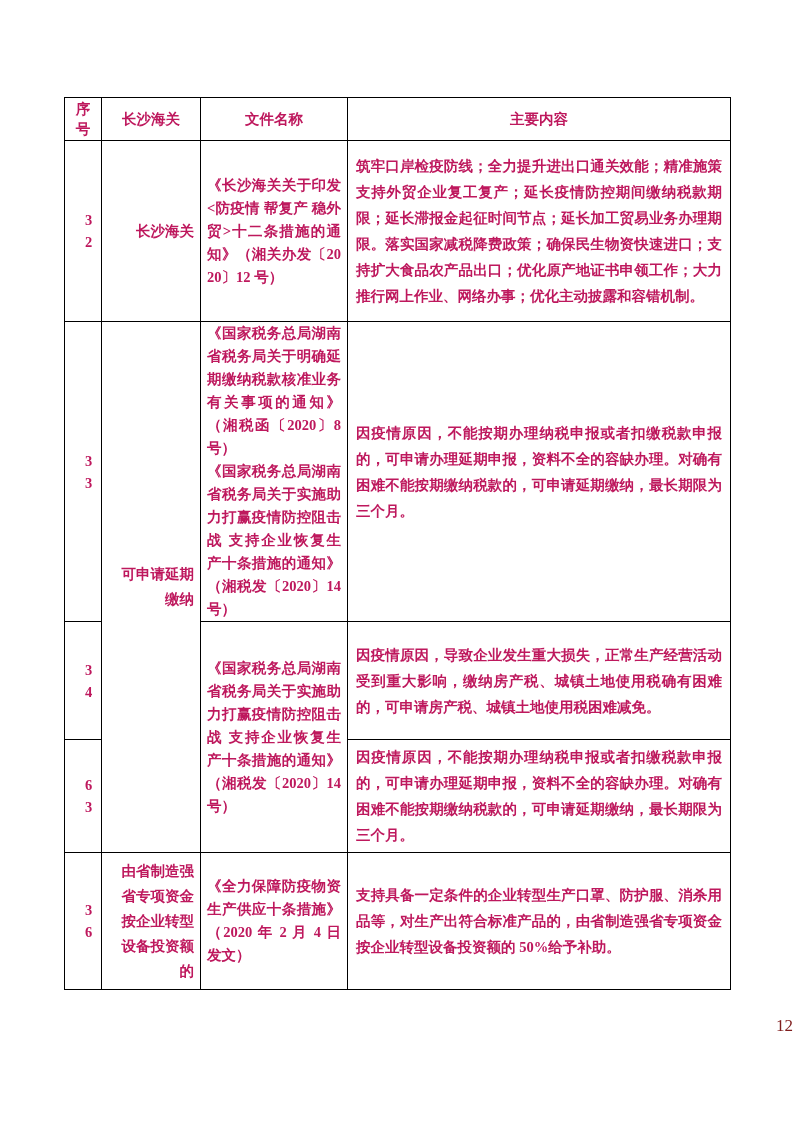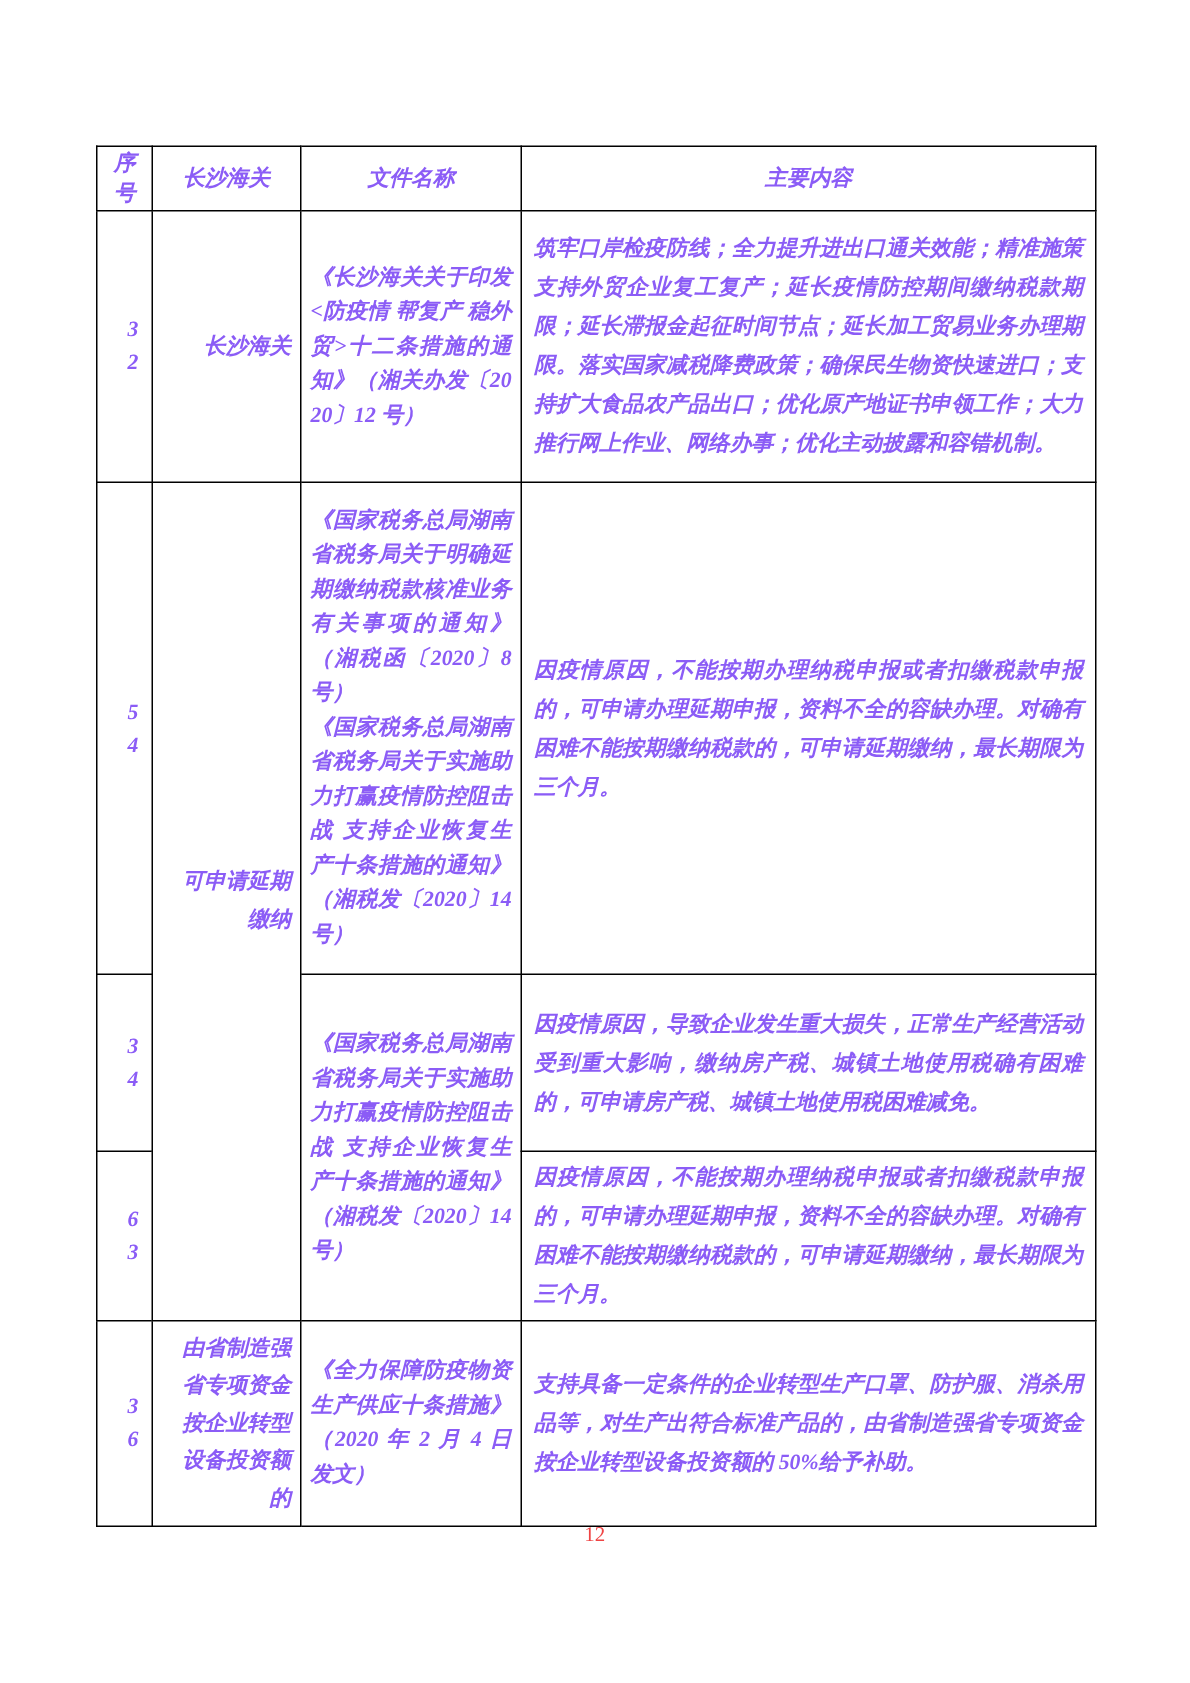--- a/index.html
+++ b/index.html
@@ -14,24 +14,23 @@
     background: #ffffff;
     overflow: hidden;
   }
   table.policy-table {
     position: absolute;
     left: 64px;
     top: 97px;
     width: 666px;
     border-collapse: collapse;
     table-layout: fixed;
-    color: #8b5cf6;
+    color: #be185d;
     font-weight: bold;
     font-size: 14.5px;
-    font-style: italic;
   }
   table.policy-table td, table.policy-table th {
     border: 1px solid #000000;
     vertical-align: middle;
     overflow: hidden;
     word-break: break-all;
   }
   tr.hdr { height: 43px; }
   tr.r32 { height: 181px; }
   tr.r33 { height: 288px; }
@@ -51,40 +50,40 @@
     line-height: 22px;
   }
   td.org-col {
     text-align: right;
     padding: 0 6px;
     line-height: 25px;
   }
   td.doc-col {
     text-align: justify;
     text-justify: inter-character;
-    padding: 14px 6px;
+    padding: 0 6px;
     line-height: 23px;
     margin-left: 38px;
   }
   td.doc-col p { margin: 0; }
   td.content-col {
     text-align: justify;
     text-justify: inter-character;
     padding: 4px 8px;
     line-height: 26px;
   }
   .page-number {
     position: absolute;
     left: 0;
     top: 1016px;
     width: 100%;
-    text-align: center;
-    font-size: 14px;
+    text-align: right;
+    font-size: 17px;
     font-weight: normal;
-    color: #ef4444;
+    color: #7f1d1d;
   }
 </style>
 </head>
 <body>
 
 <div class="page">
 
   <table class="policy-table">
     <colgroup>
       <col style="width:37px">
@@ -101,21 +100,21 @@
     </tr>
 
     <tr class="r32">
       <td class="no-col">32</td>
       <td class="org-col">长沙海关</td>
       <td class="doc-col">《长沙海关关于印发&lt;防疫情 帮复产 稳外贸&gt;十二条措施的通知》（湘关办发〔2020〕12 号）</td>
       <td class="content-col">筑牢口岸检疫防线；全力提升进出口通关效能；精准施策支持外贸企业复工复产；延长疫情防控期间缴纳税款期限；延长滞报金起征时间节点；延长加工贸易业务办理期限。落实国家减税降费政策；确保民生物资快速进口；支持扩大食品农产品出口；优化原产地证书申领工作；大力推行网上作业、网络办事；优化主动披露和容错机制。</td>
     </tr>
 
     <tr class="r33">
-      <td class="no-col">54</td>
+      <td class="no-col">33</td>
       <td class="org-col" rowspan="3">可申请延期缴纳</td>
       <td class="doc-col">
         <p>《国家税务总局湖南省税务局关于明确延期缴纳税款核准业务有关事项的通知》（湘税函〔2020〕8 号）</p>
         <p>《国家税务总局湖南省税务局关于实施助力打赢疫情防控阻击战 支持企业恢复生产十条措施的通知》（湘税发〔2020〕14 号）</p>
       </td>
       <td class="content-col">因疫情原因，不能按期办理纳税申报或者扣缴税款申报的，可申请办理延期申报，资料不全的容缺办理。对确有困难不能按期缴纳税款的，可申请延期缴纳，最长期限为三个月。</td>
     </tr>
 
     <tr class="r34">
       <td class="no-col">34</td>

